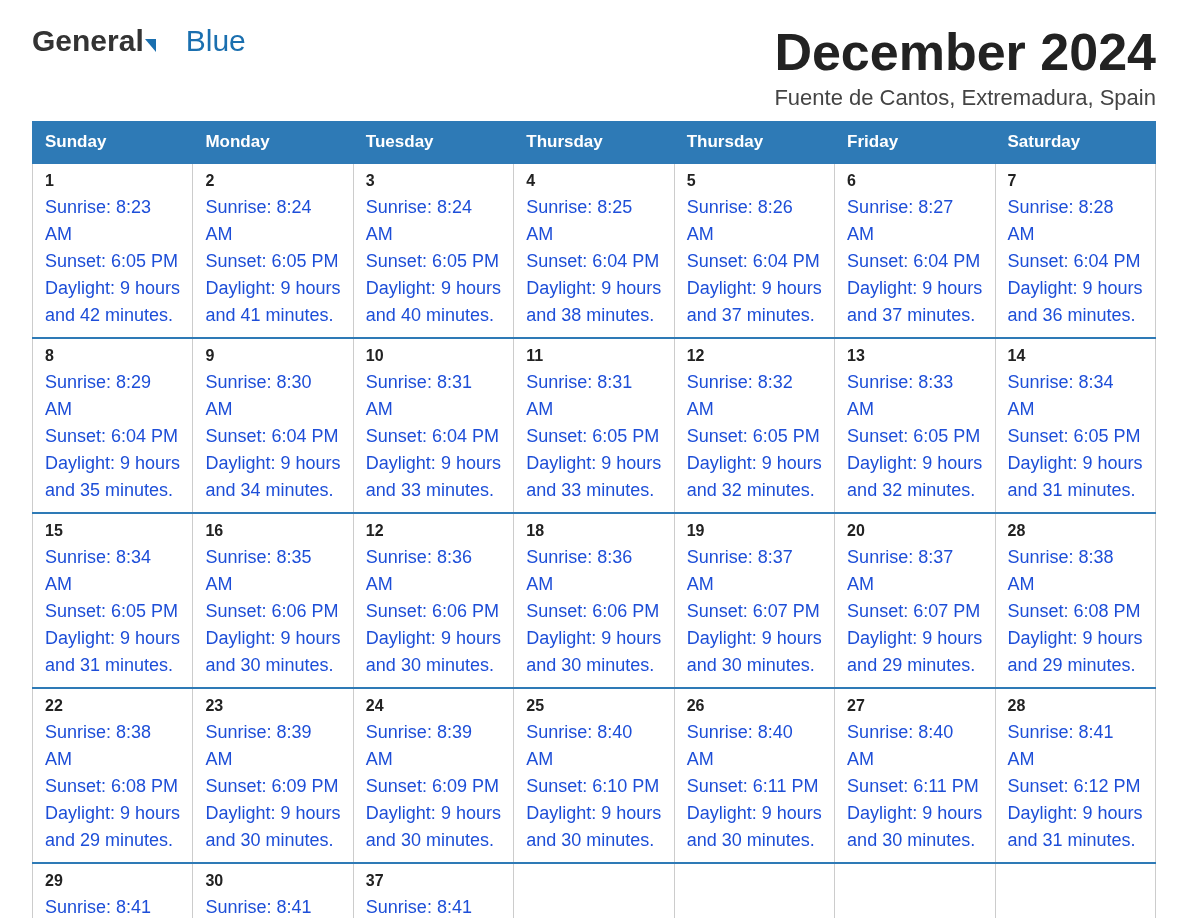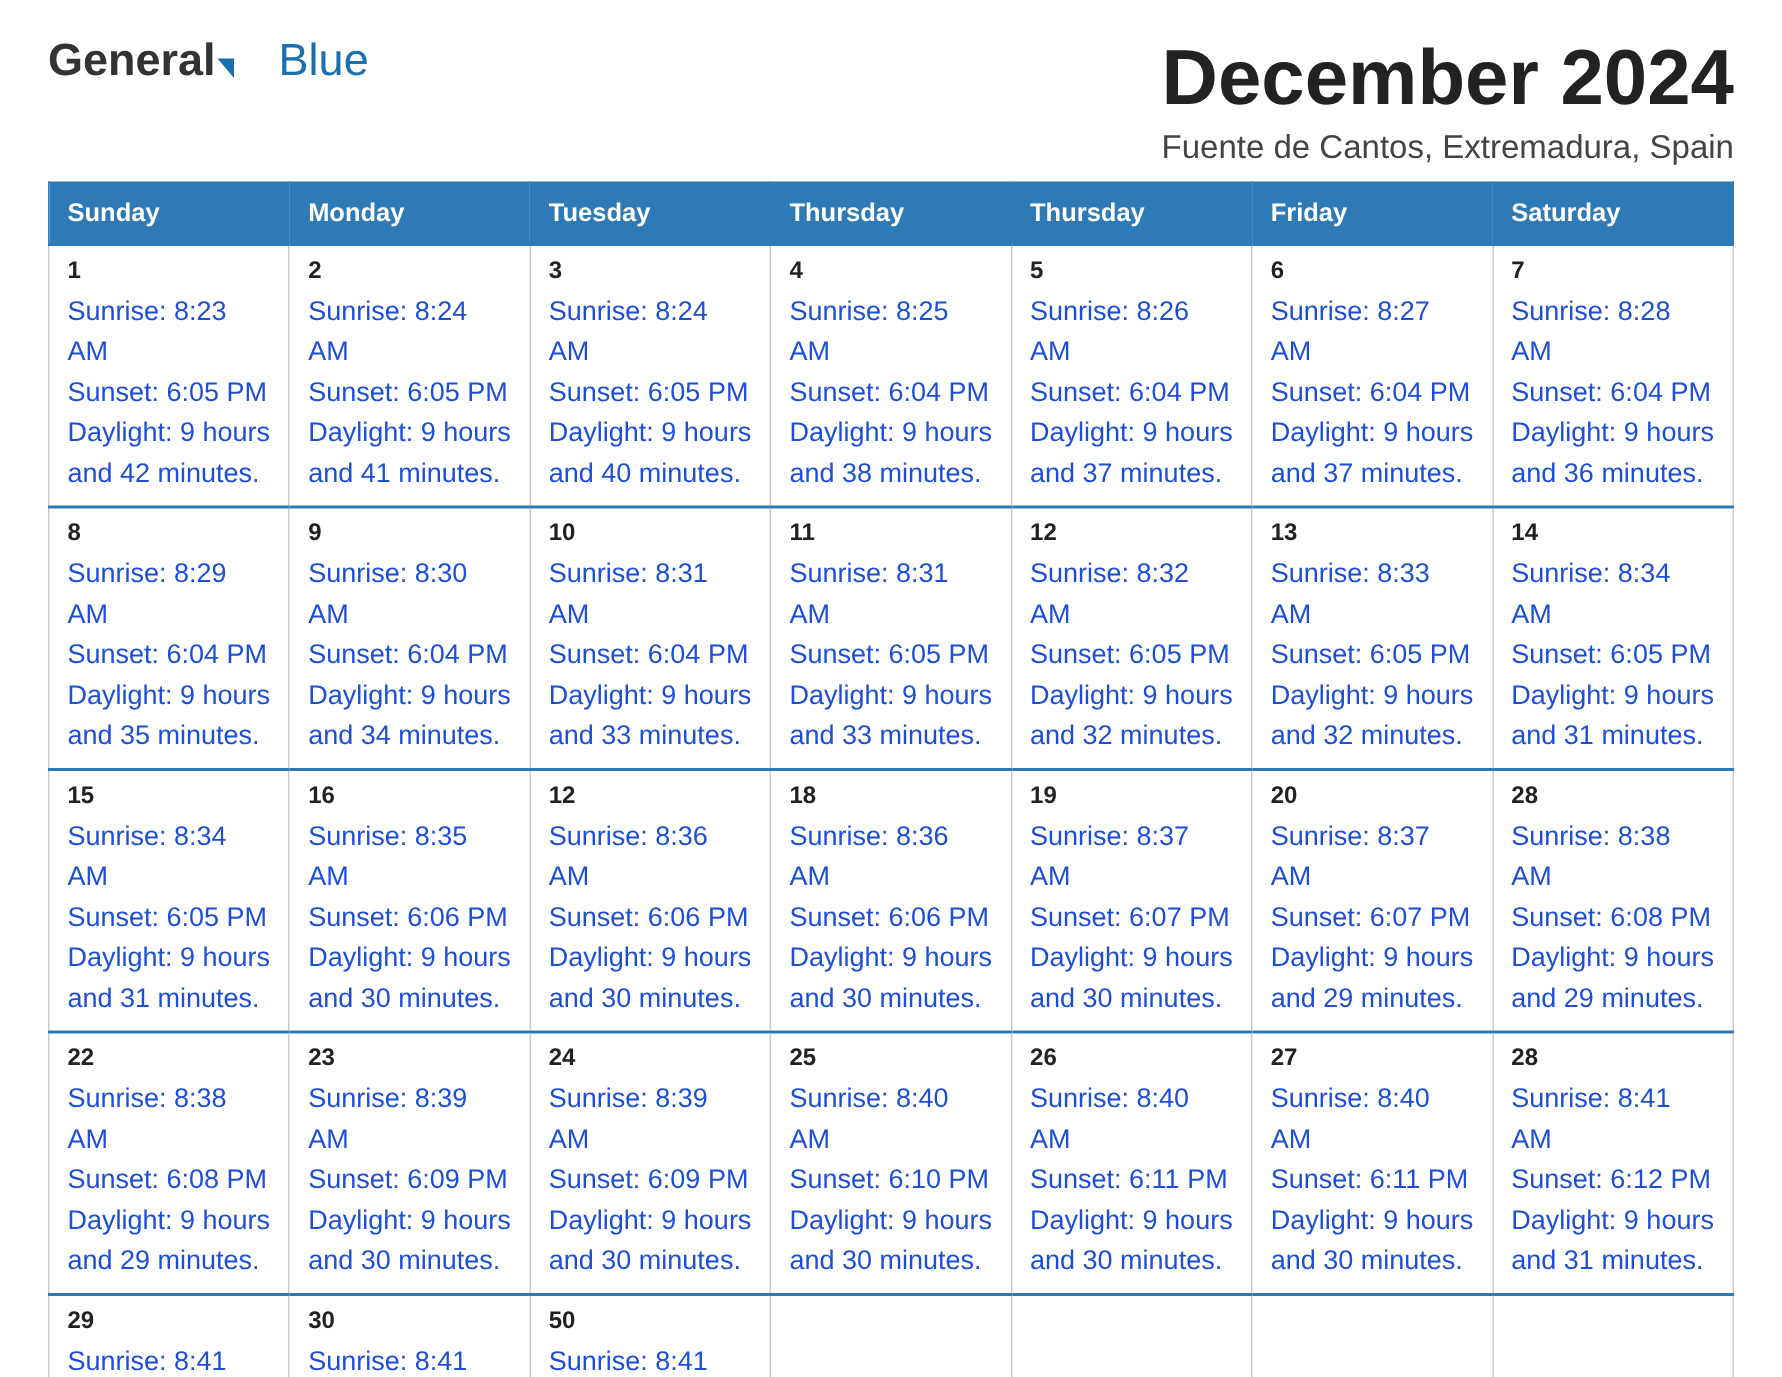--- a/index.html
+++ b/index.html
@@ -261,21 +261,21 @@
       <tr>
         <td>
           <span class="day-number">29</span>
           <div class="day-info">Sunrise: 8:41 AM<br>Sunset: 6:13 PM<br>Daylight: 9 hours and 31 minutes.</div>
         </td>
         <td>
           <span class="day-number">30</span>
           <div class="day-info">Sunrise: 8:41 AM<br>Sunset: 6:13 PM<br>Daylight: 9 hours and 32 minutes.</div>
         </td>
         <td>
-          <span class="day-number">50</span>
+          <span class="day-number">37</span>
           <div class="day-info">Sunrise: 8:41 AM<br>Sunset: 6:14 PM<br>Daylight: 9 hours and 32 minutes.</div>
         </td>
         <td class="empty-cell"></td>
         <td class="empty-cell"></td>
         <td class="empty-cell"></td>
         <td class="empty-cell"></td>
       </tr>
     </tbody>
 </table>
 

